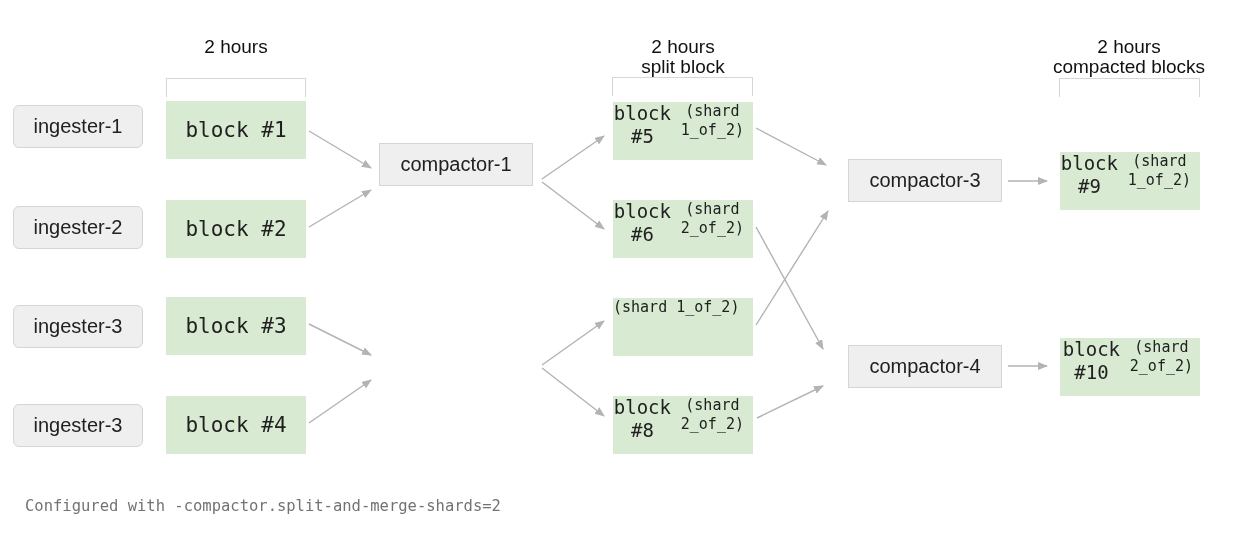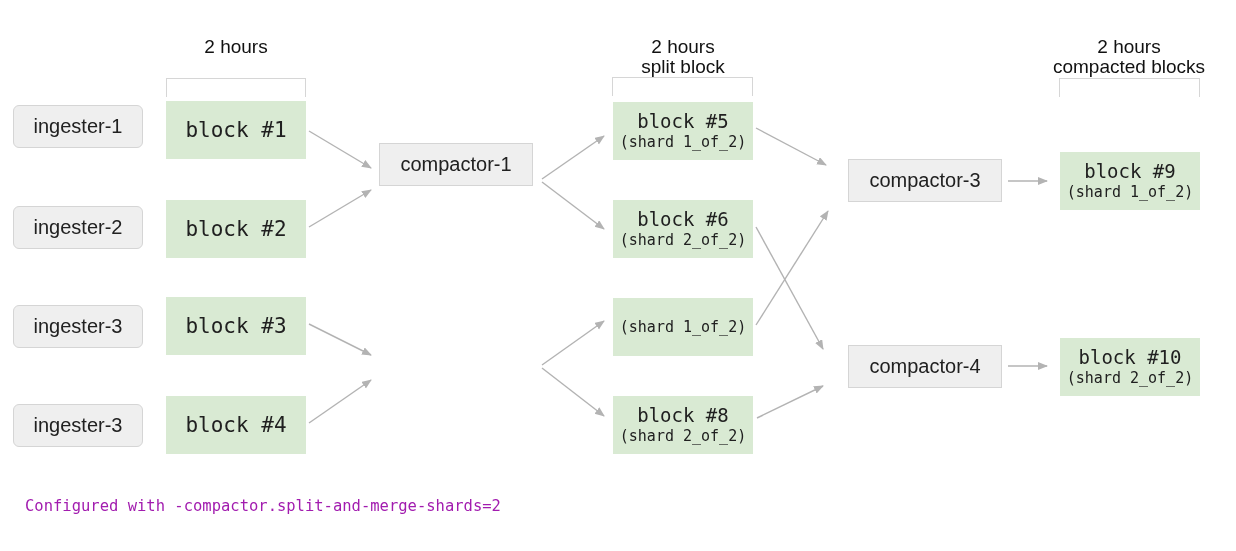--- a/index.html
+++ b/index.html
@@ -13,34 +13,34 @@
     text-align:center;font-size:20px;line-height:41px;color:#212121;
   }
   .ingester{left:13px;width:130px;border-radius:6px;}
   .compactor{width:154px;}
   .block{
     position:absolute;width:140px;height:58px;box-sizing:border-box;
     background:var(--green,#d9ead3);text-align:center;
     font-family:"DejaVu Sans Mono",monospace;color:#202020;
   }
   .block.single{font-size:21px;line-height:58px;}
-  .block.duo{display:flex;flex-direction:column;justify-content:center;}
+  .block.duo{display:flex;justify-content:flex-start;}
   .block-name{font-size:19px;line-height:23px;}
   .block-shard{font-size:15px;line-height:19px;}
   .bracket{
     position:absolute;height:19px;box-sizing:border-box;
     border:1px solid var(--bracket,#d6d6d6);border-bottom:none;background:transparent;
   }
   .col-header{
     position:absolute;top:37px;width:200px;text-align:center;
     font-size:19px;line-height:20px;color:#111111;
   }
   .caption{
     position:absolute;left:25px;top:497px;
-    font-family:"DejaVu Sans Mono",monospace;font-size:15.5px;color:#a21caf;white-space:pre;
+    font-family:"DejaVu Sans Mono",monospace;font-size:15.5px;color:#737373;white-space:pre;
   }
   svg.arrows{position:absolute;left:0;top:0;pointer-events:none;}
 </style>
 </head>
 <body>
 
 <div class="canvas" style="--green: #d9ead3; --box-fill: #efefef; --box-border: #d5d5d5; --bracket: #d6d6d6;">
 
   <div class="col-header" style="left:136px">
     <div>2 hours</div>

